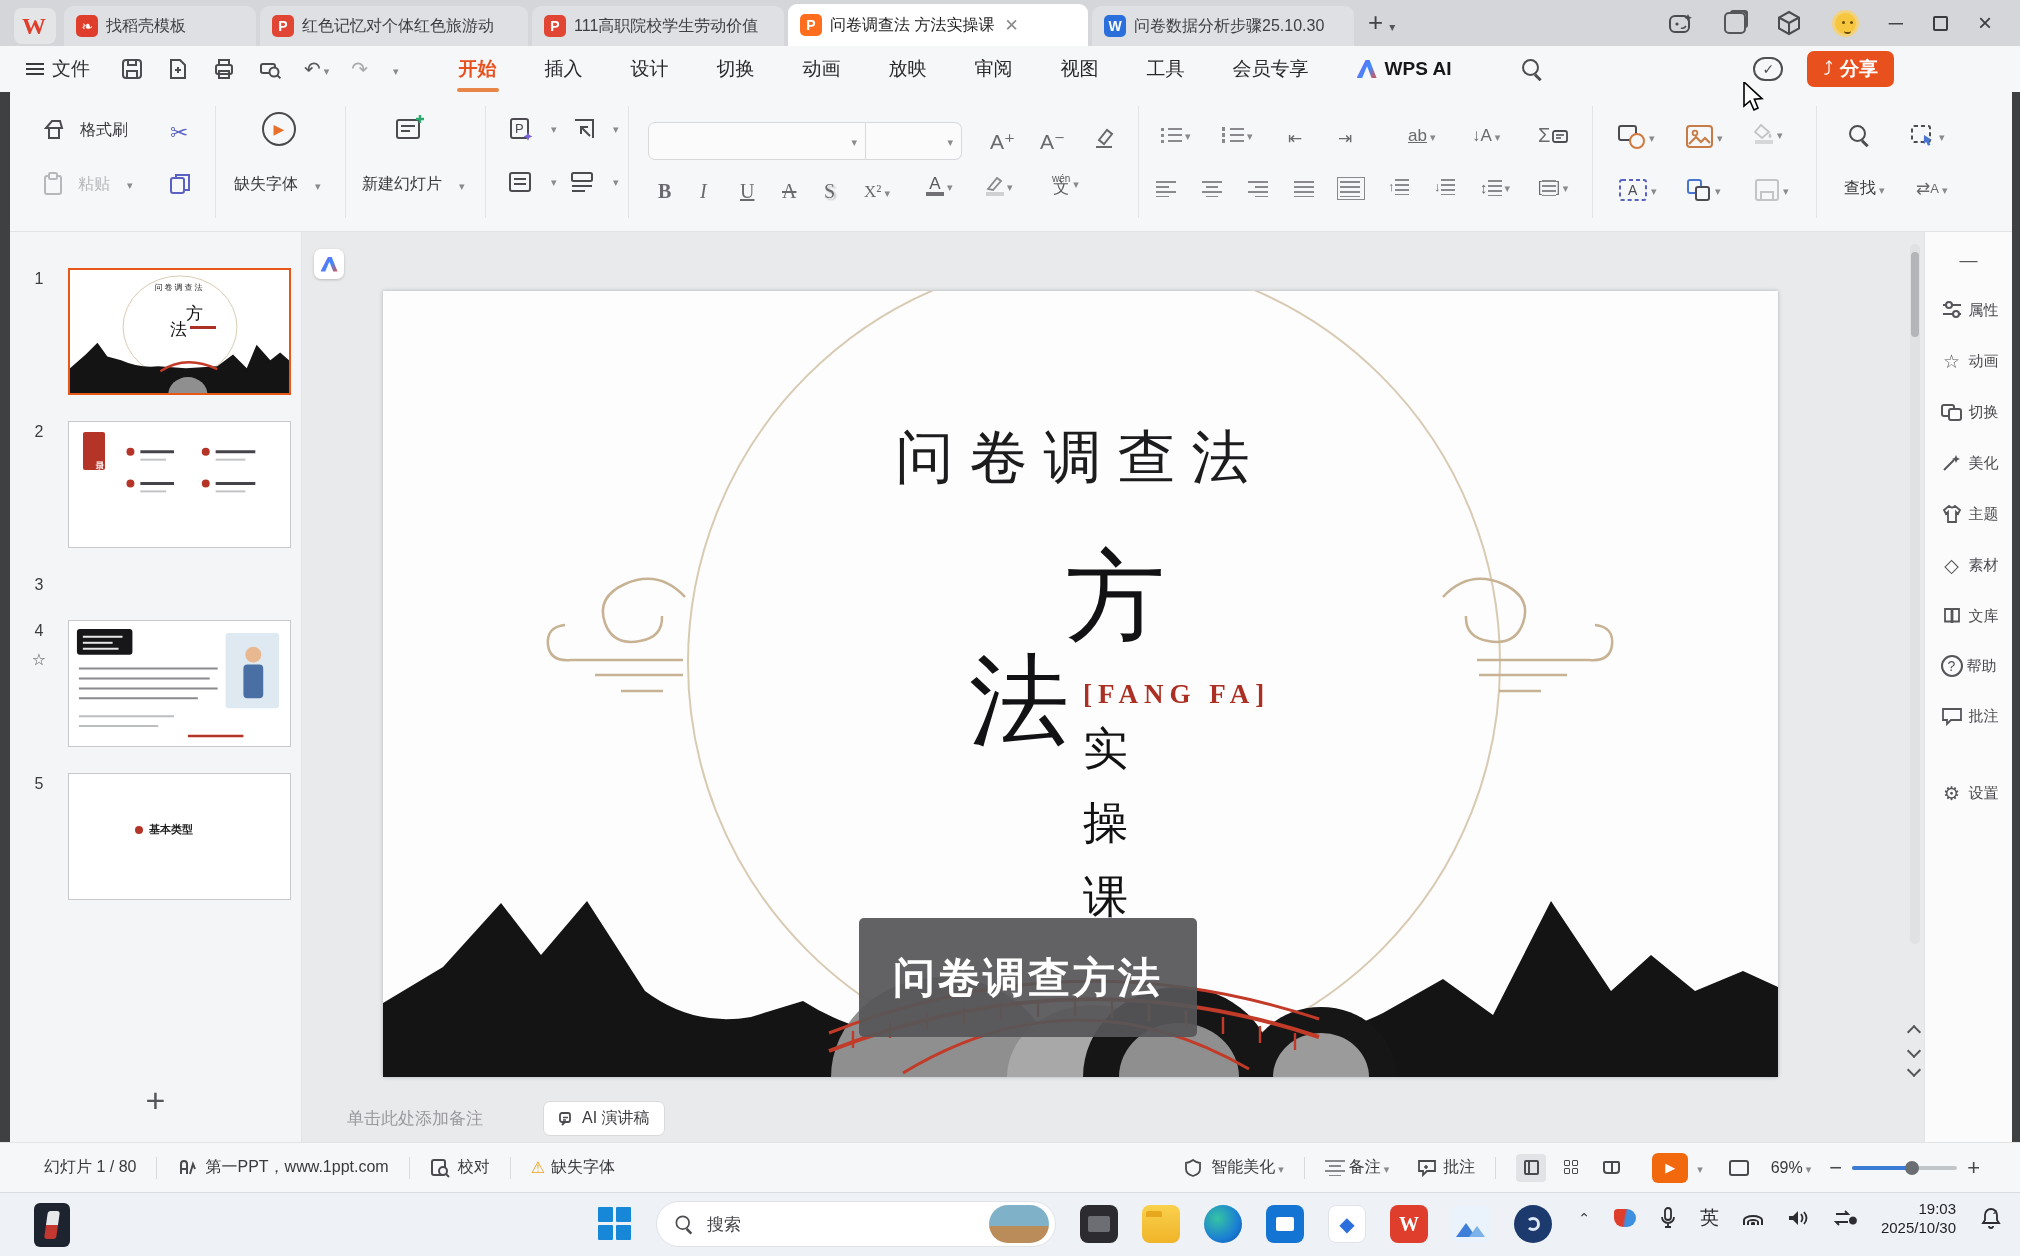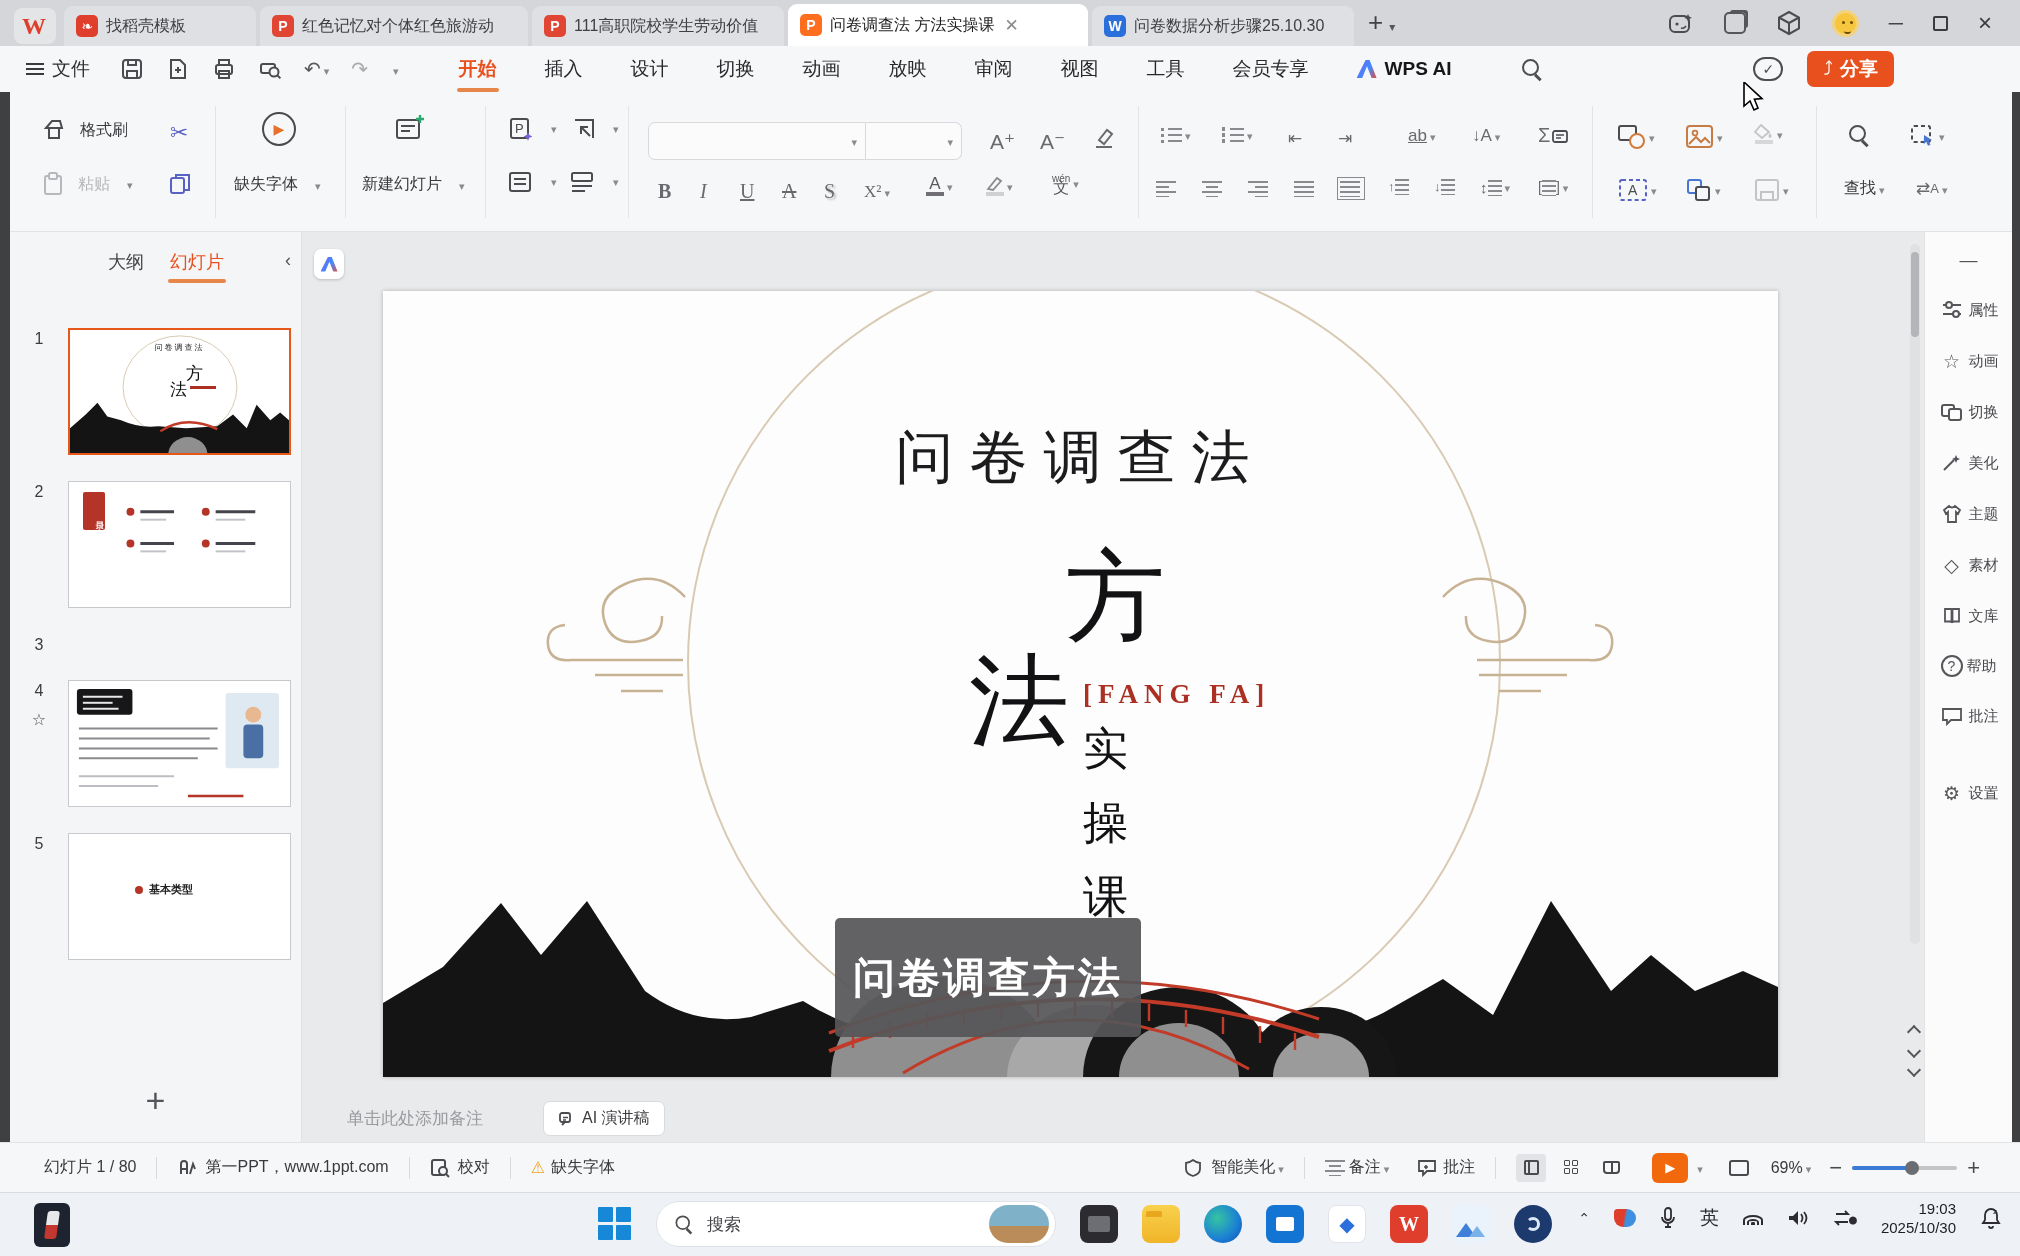--- a/index.html
+++ b/index.html
@@ -78,21 +78,21 @@
   .thumb.sel{border:2.5px solid #e8571a}
   .addslide{position:absolute;left:0;right:0;bottom:22px;text-align:center;font-size:34px;color:#55555a}
   .canvascol{flex:1;position:relative;background:#e9eaec}
   .slide{position:absolute;left:81px;top:59px;width:1395px;height:786px;background:#fdfdfd;box-shadow:0 0 4px rgba(0,0,0,.25)}
   .deco{position:absolute;left:0;top:0;width:100%;height:100%}
   .sl-title{position:absolute;left:0;right:0;top:128px;text-align:center;font-family:"Liberation Serif","DejaVu Serif",serif;font-size:58px;letter-spacing:16px;color:#1c1c1e}
   .sl-fang{position:absolute;left:682px;top:240px;font-family:"Liberation Serif",serif;font-size:100px;color:#121214}
   .sl-fa{position:absolute;left:586px;top:344px;font-family:"Liberation Serif",serif;font-size:100px;color:#121214}
   .sl-pinyin{position:absolute;left:700px;top:388px;font-family:"Liberation Serif",serif;font-weight:bold;font-size:27px;letter-spacing:6px;color:#ab2f22}
   .sl-vert{position:absolute;left:700px;top:428px;display:flex;flex-direction:column;gap:14px;font-family:"Liberation Serif",serif;font-size:45px;color:#121214}
-  .caption{position:absolute;left:452px;top:627px;width:306px;height:119px;background:rgba(86,86,88,.93);border-radius:5px;display:flex;align-items:center;justify-content:center;color:#fff;font-size:42px;font-weight:bold;letter-spacing:3px}
+  .caption{position:absolute;left:476px;top:627px;width:338px;height:119px;background:rgba(86,86,88,.93);border-radius:5px;display:flex;align-items:center;justify-content:center;color:#fff;font-size:42px;font-weight:bold;letter-spacing:3px}
   .aifloat{position:absolute;left:12px;top:17px;width:30px;height:30px;background:#fff;border-radius:7px;box-shadow:0 1px 3px rgba(0,0,0,.2);display:flex;align-items:center;justify-content:center}
   .aifloat .ailogo{width:17px;height:15px}
   .notesbar{position:absolute;left:0;right:80px;bottom:0;height:47px;display:flex;align-items:center;gap:60px;padding-left:45px;color:#9a9a9e;font-size:17px}
   .aispeech{display:flex;align-items:center;gap:8px;background:#fff;border:1px solid #d9dadc;border-radius:7px;height:35px;padding:0 14px;color:#3c3c40;font-size:16px}
   .vscroll{position:absolute;right:4px;top:12px;width:10px;height:700px;background:#e0e1e3;border-radius:5px}
   .vthumb{position:absolute;left:1px;top:8px;width:8px;height:85px;background:#b4b5b8;border-radius:4px}
   .chev{display:block;width:10px;height:10px;border-right:2px solid #55555a;border-bottom:2px solid #55555a;margin:9px auto}
   .chev.up{transform:rotate(-135deg)}
   .chev.dn{transform:rotate(45deg)}
   .slidenav{position:absolute;right:2px;bottom:58px;width:16px}
@@ -474,25 +474,20 @@
         <span class="dd"></span>
       </span>
   </div>
 
   <div class="edge" style="left:0"></div>
   <div class="edge" style="right:0;width:8px"></div>
 
   <div class="workspace">
 
     <div class="leftpanel">
-      <div class="lp-head">
-        <span class="lp-tab">大纲</span>
-        <span class="lp-tab on">幻灯片</span>
-        <span class="lp-collapse">‹</span>
-      </div>
       <div style="padding-top:36px">
         <div class="thumb-row">
           <div class="thumb-num">1</div>
           <div class="thumb sel">
             <div style="position:absolute;left:0;right:0;top:12px;text-align:center;font-family:'Liberation Serif',serif;font-size:8px;letter-spacing:2px;color:#222">问卷调查法</div>
             <span style="position:absolute;left:116px;top:32px;font-family:'Liberation Serif',serif;font-size:17px;color:#111">方</span>
             <span style="position:absolute;left:100px;top:48px;font-family:'Liberation Serif',serif;font-size:17px;color:#111">法</span>
             <span style="position:absolute;left:120px;top:56px;width:26px;height:3px;background:#ab2f22"></span>
             <svg viewBox="0 0 223 127" style="position:absolute;inset:0">
               <ellipse cx="112" cy="58" rx="58" ry="52" fill="none" stroke="#d8c9b2" stroke-width="1"></ellipse>

